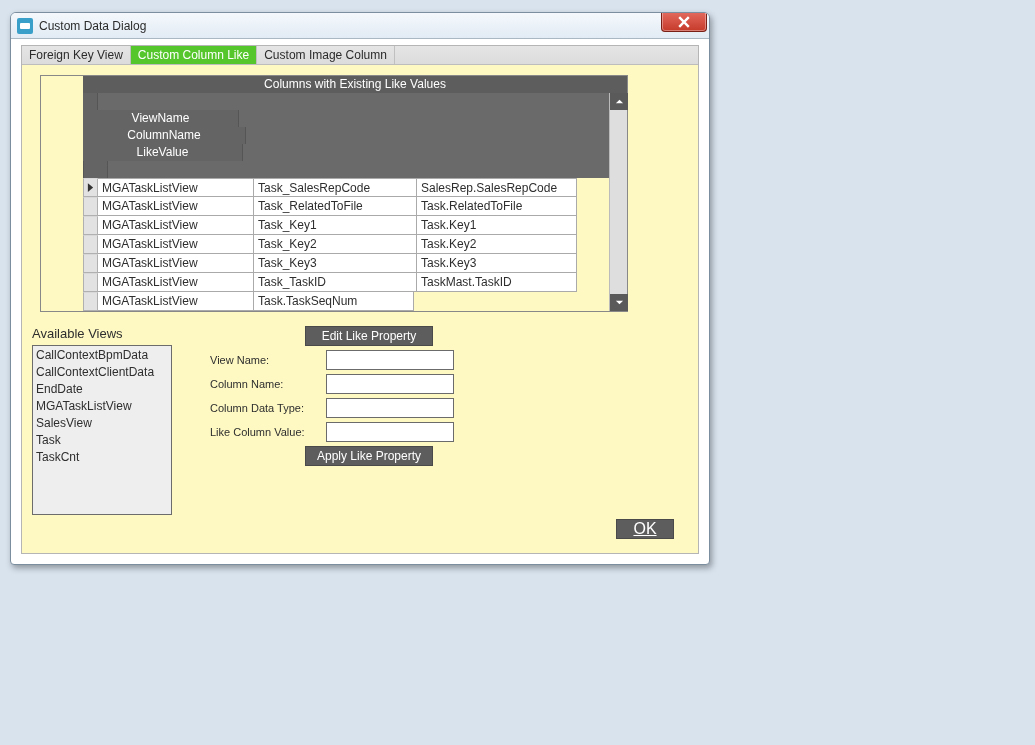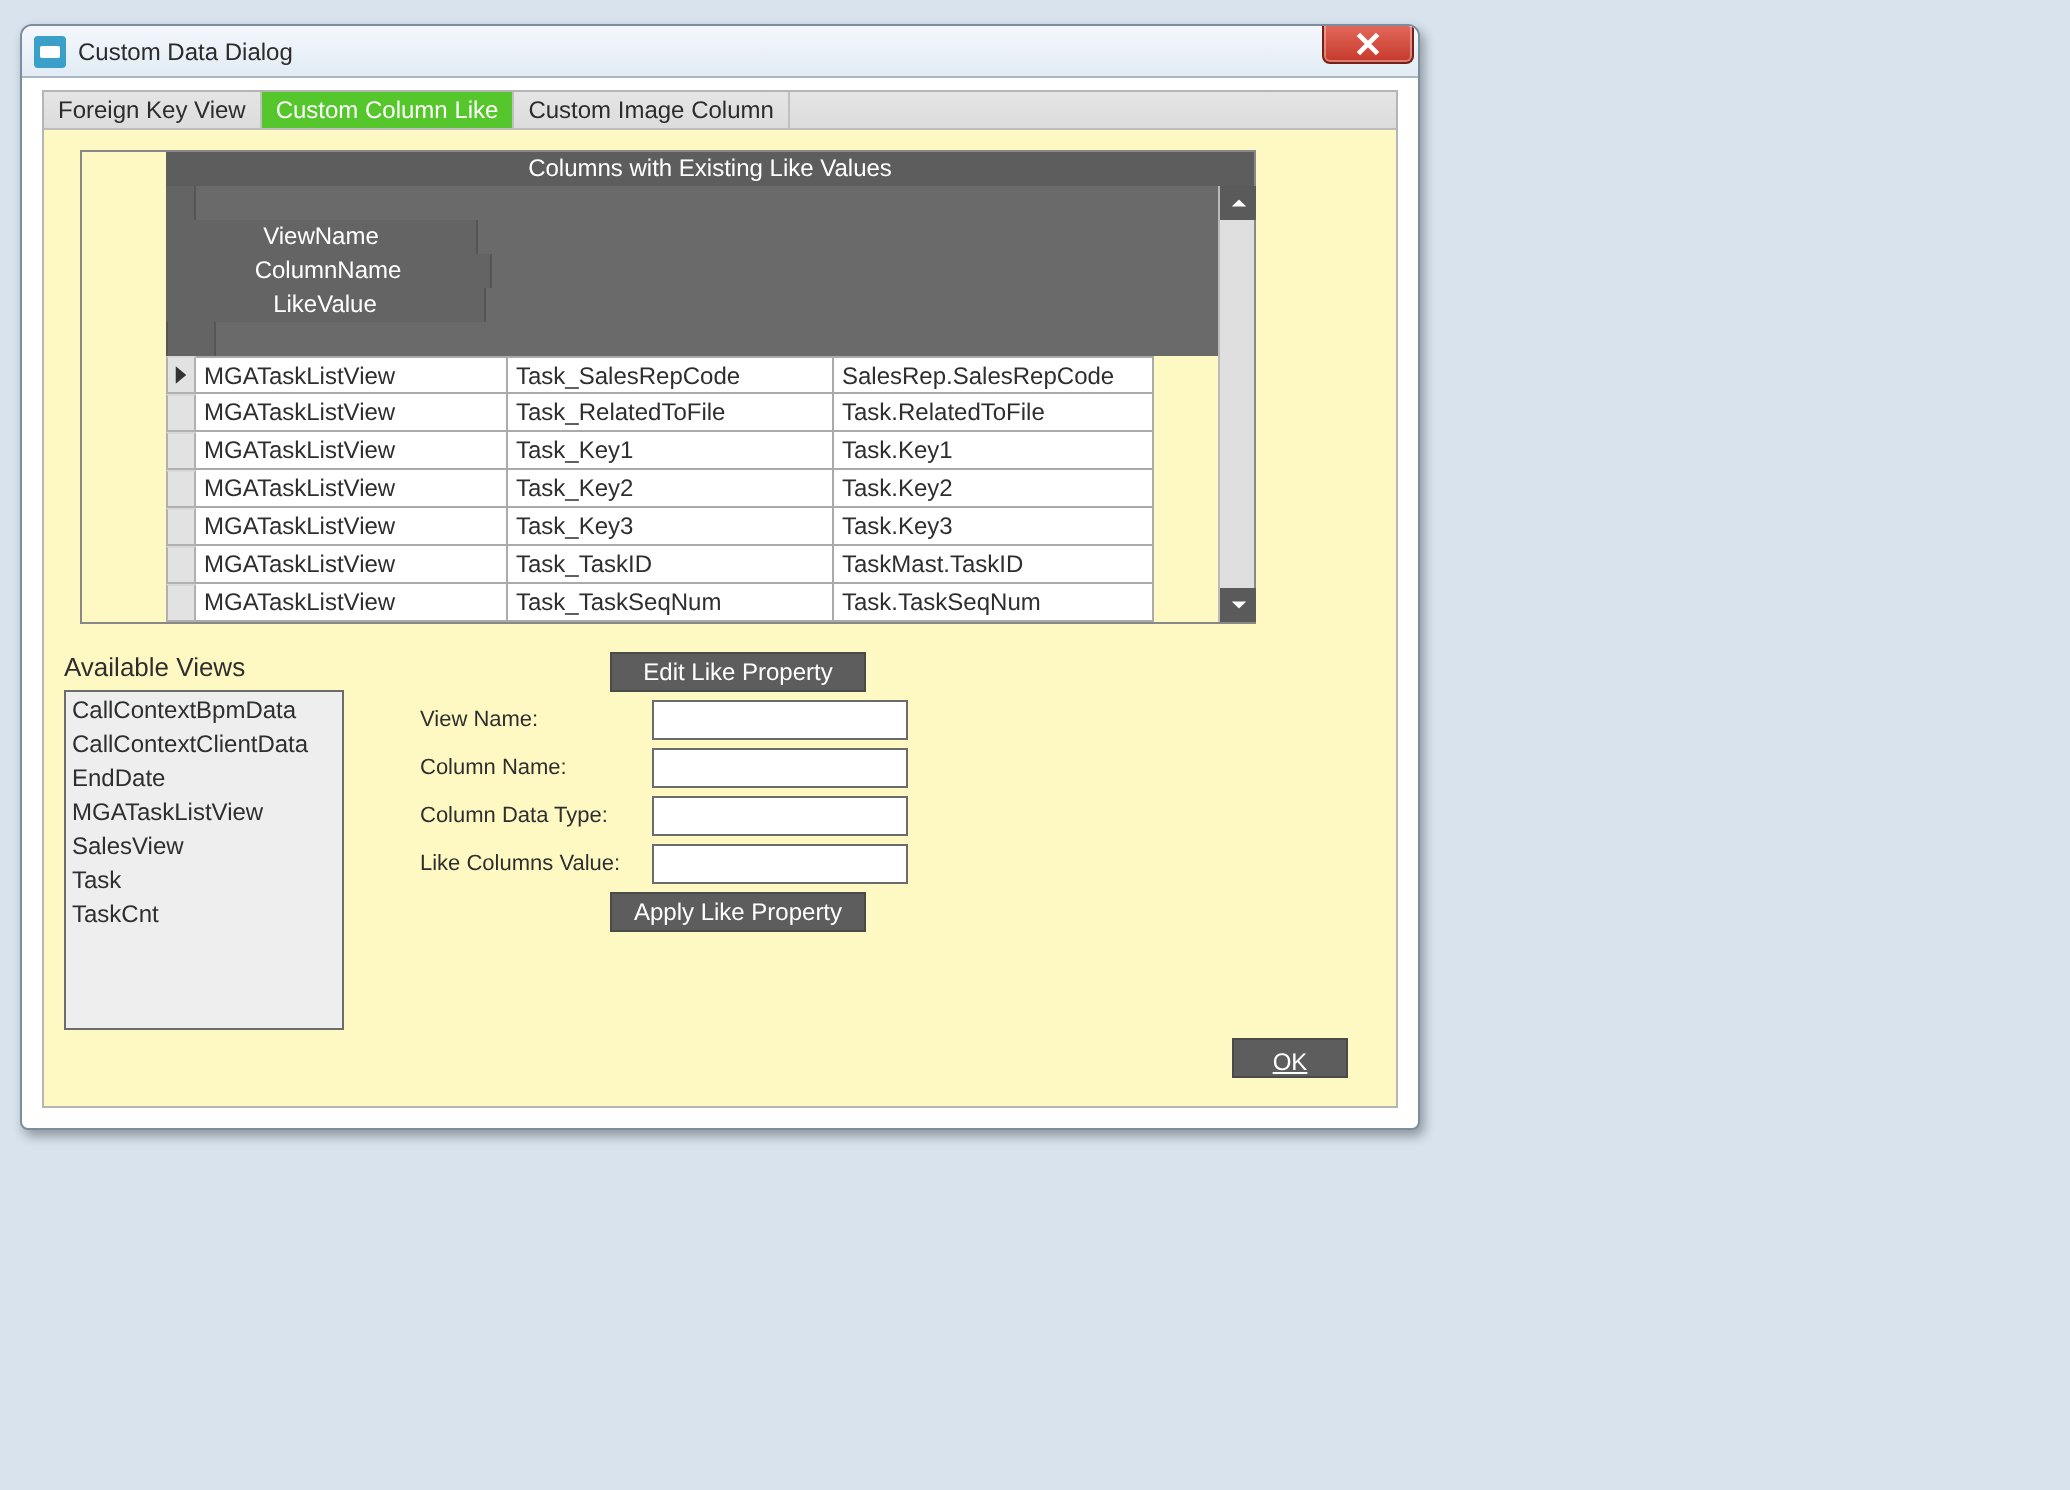--- a/index.html
+++ b/index.html
@@ -201,21 +201,21 @@
   }
 
   .ok-btn {
     position:absolute;
     right:24px; bottom:14px;
     width:58px; height:20px;
     background:#5d5d5d;
     color:#fff;
     border:1px solid #4a4a4a;
     display:flex;align-items:flex-end;justify-content:center;
-    font-size:12px;
+    font-size:16px;
   }
   .ok-btn span { text-decoration: underline; text-decoration-color: #fff; }
 
 </style>
 </head>
 <body>
 
 <div class="window">
 
   <div class="titlebar">
@@ -284,21 +284,20 @@
             </div>
             <div class="grow">
               <div class="rowhandle"></div>
               <div class="cell c1">MGATaskListView</div>
               <div class="cell c2">Task_TaskID</div>
               <div class="cell c3">TaskMast.TaskID</div>
             </div>
             <div class="grow">
               <div class="rowhandle"></div>
               <div class="cell c1">MGATaskListView</div>
-              <div class="cell c2">Task_TaskSeqNum</div>
               <div class="cell c3">Task.TaskSeqNum</div>
             </div>
           </div>
         <div class="scroll-track">
           <div class="scroll-btn up">
             <svg viewBox="0 0 10 10">
                 <path d="M1 7 L5 3 L9 7" fill="#fff"></path>
               </svg>
           </div>
           <div class="scroll-btn down">
@@ -331,21 +330,21 @@
           </div>
           <div class="form-row">
             <label>Column Name:</label>
             <input type="text" value="" style="">
           </div>
           <div class="form-row">
             <label>Column Data Type:</label>
             <input type="text" value="" style="">
           </div>
           <div class="form-row">
-            <label>Like Columns Value:</label>
+            <label>Like Column Value:</label>
             <input type="text" value="" style="">
           </div>
           <div class="form-btn">Apply Like Property</div>
         </div>
       </div>
 
     </div>
 
     <div class="ok-btn">
         <span>OK</span>

